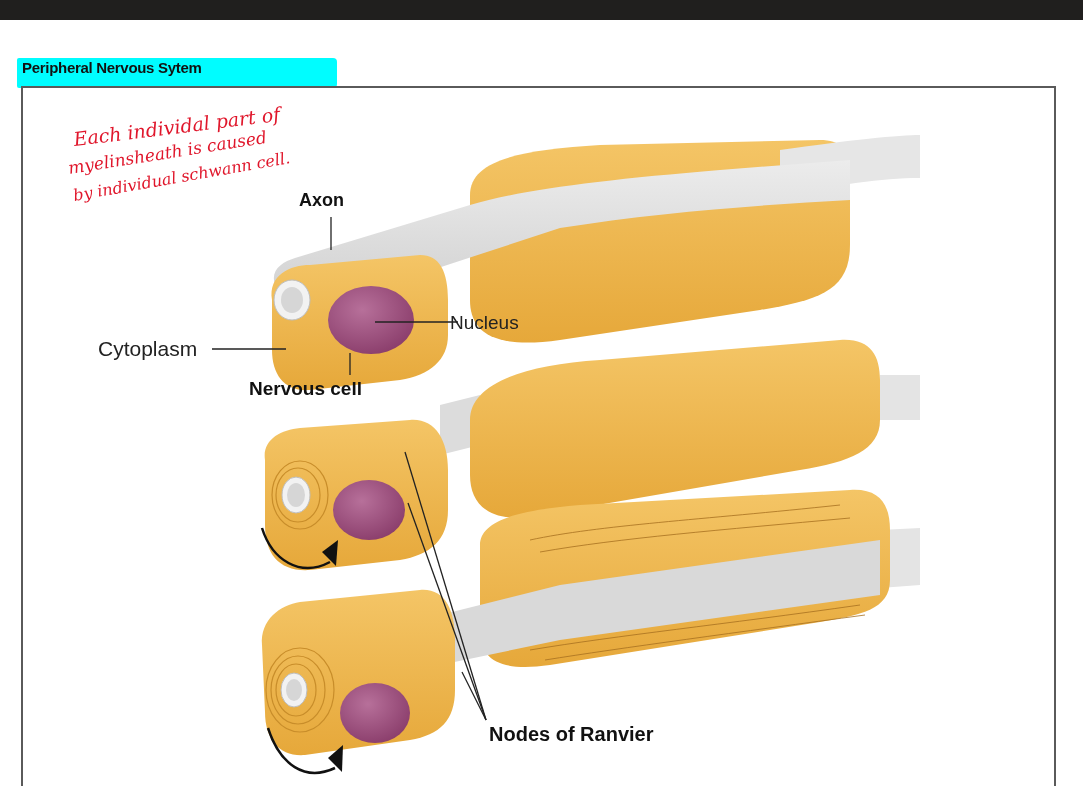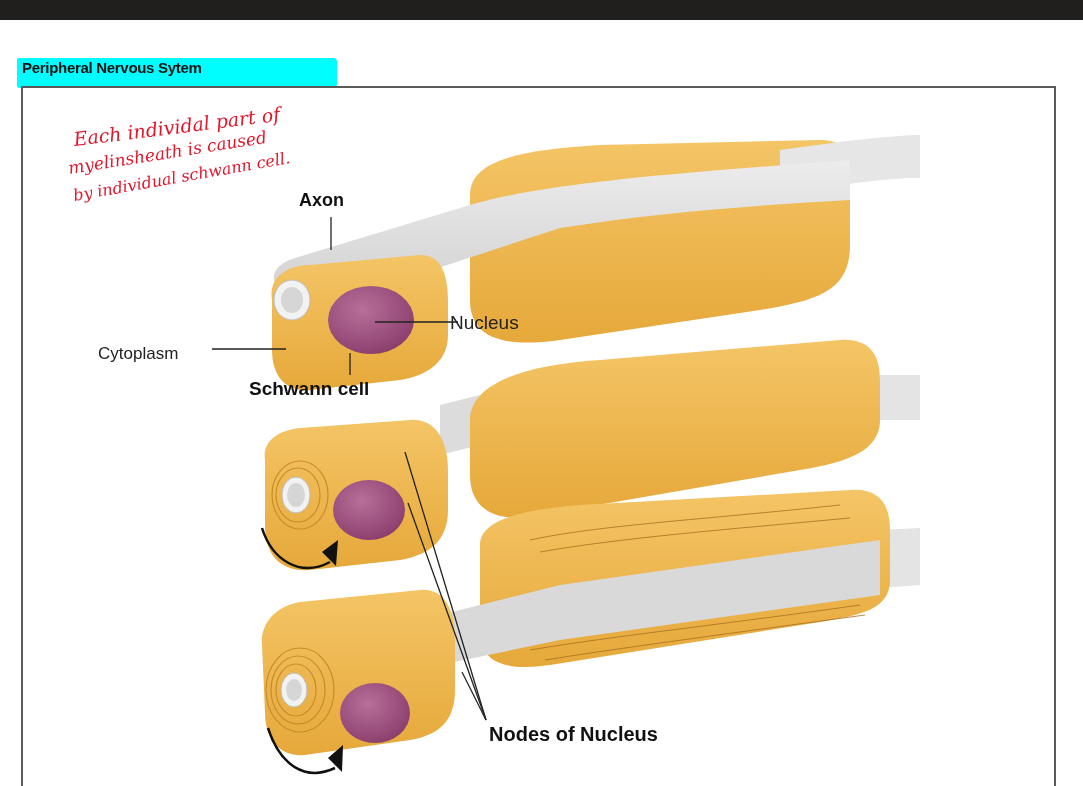--- a/index.html
+++ b/index.html
@@ -91,20 +91,20 @@
     <line x1="212" y1="349" x2="286" y2="349"></line>
     <line x1="350" y1="353" x2="350" y2="375"></line>
     <line x1="375" y1="322" x2="458" y2="322"></line>
     <line x1="405" y1="452" x2="486" y2="720"></line>
     <line x1="408" y1="503" x2="486" y2="720"></line>
     <line x1="462" y1="672" x2="486" y2="720"></line>
   </g>
 </svg>
 
 <div class="lbl bold" style="left:299px;top:190px;font-size:18px;">Axon</div>
-<div class="lbl" style="left:98px;top:344px;font-size:17px;">Cytoplasm</div>
+<div class="lbl" style="left:98px;top:337px;font-size:21px;">Cytoplasm</div>
 <div class="lbl" style="left:450px;top:312px;font-size:19px;">Nucleus</div>
-<div class="lbl bold" style="left:249px;top:378px;font-size:19px;">Schwann cell</div>
-<div class="lbl bold" style="left:489px;top:723px;font-size:20px;">Nodes of Nucleus</div>
+<div class="lbl bold" style="left:249px;top:378px;font-size:19px;">Nervous cell</div>
+<div class="lbl bold" style="left:489px;top:723px;font-size:20px;">Nodes of Ranvier</div>
 
 <div class="note" style="left:75px;top:128px;transform:rotate(-7deg);">Each individal part of</div>
 <div class="note" style="left:70px;top:158px;transform:rotate(-9deg);font-size:17px;">myelinsheath is caused</div>
 <div class="note" style="left:75px;top:186px;transform:rotate(-10deg);font-size:16px;">by individual schwann cell.</div>
 
 </body></html>

